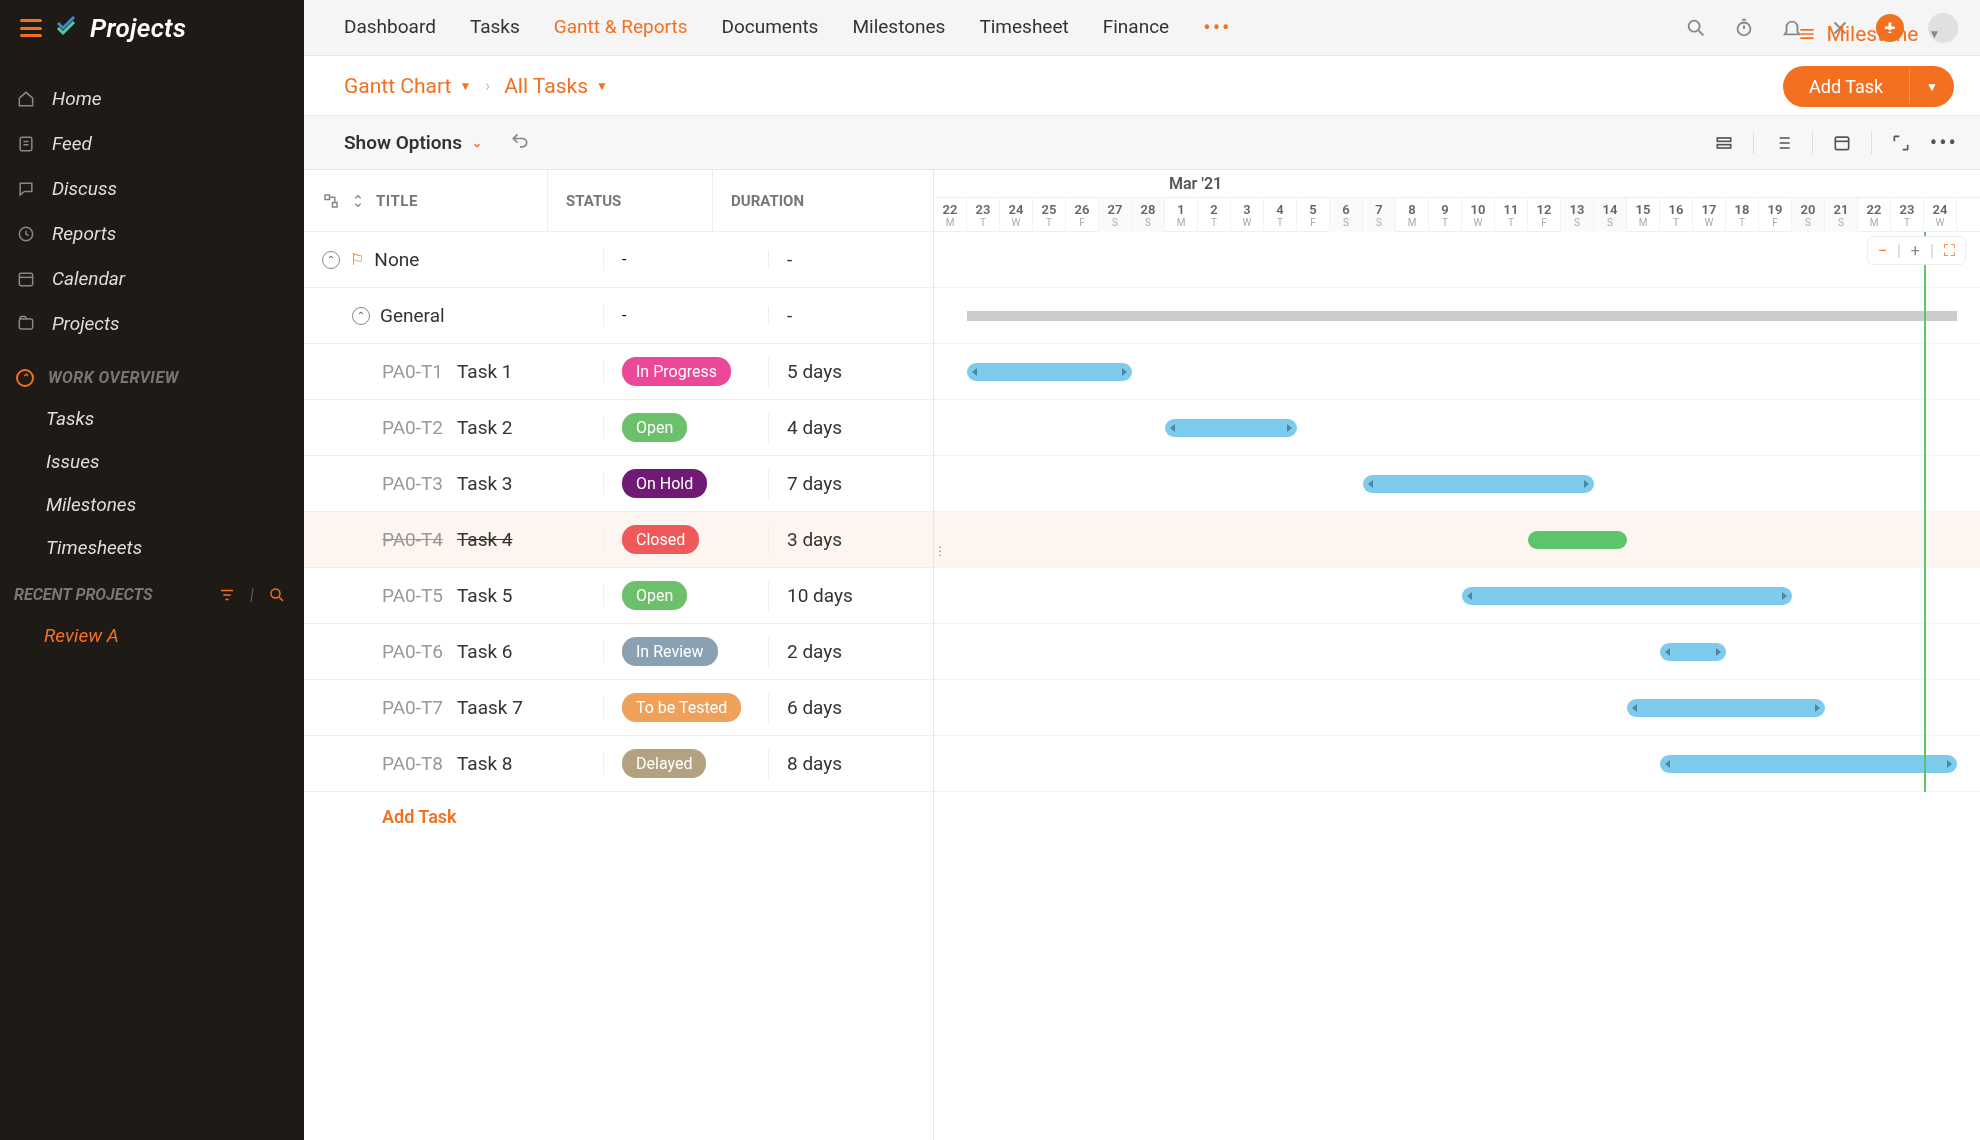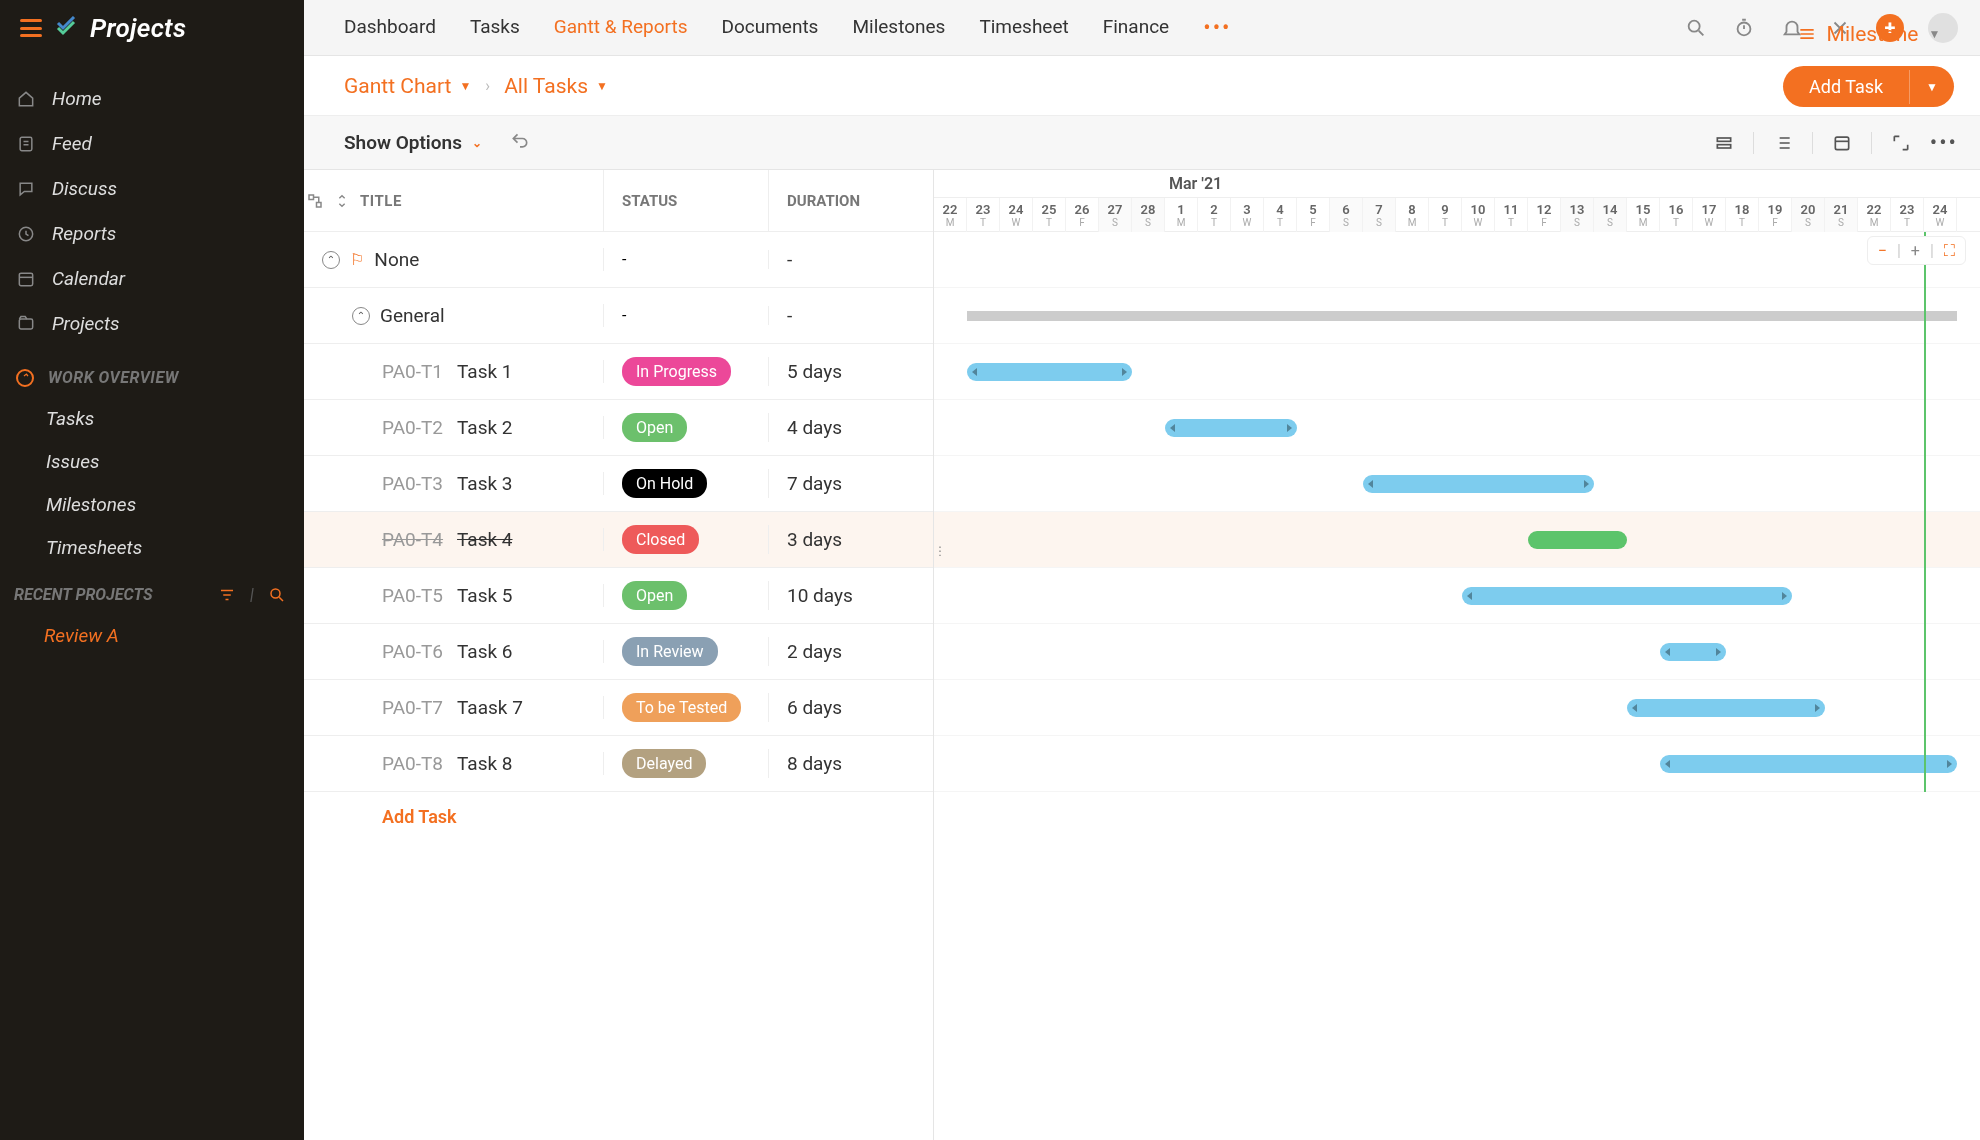--- a/index.html
+++ b/index.html
@@ -59,21 +59,21 @@
 .opt-ic { color: #555; cursor: pointer; width: 22px; height: 22px; display: flex; align-items: center; justify-content: center; }
 .opt-sep { width: 1px; height: 22px; background: #ddd; }
 .opt-dots { font-size: 22px; color: #555; letter-spacing: 2px; cursor: pointer; }
 
 
 .gantt { flex: 1; display: flex; min-height: 0; }
 .left-grid { width: 630px; border-right: 1px solid #e5e5e5; flex-shrink: 0; }
 .right-chart { flex: 1; overflow: hidden; position: relative; }
 
 .grid-head { display: flex; height: 62px; border-bottom: 1px solid #eee; background: #fff; }
-.gh-title { width: 300px; border-right: 1px solid #eee; display: flex; align-items: center; gap: 10px; padding: 0 2px; font-size: 15px; font-weight: 700; color: #777; letter-spacing: .5px; }
+.gh-title { width: 244px; border-right: 1px solid #eee; display: flex; align-items: center; gap: 10px; padding: 0 18px; font-size: 15px; font-weight: 700; color: #777; letter-spacing: .5px; }
 .gh-status { width: 165px; border-right: 1px solid #eee; display: flex; align-items: center; padding: 0 18px; font-size: 15px; font-weight: 700; color: #777; }
 .gh-dur { flex: 1; display: flex; align-items: center; padding: 0 18px; font-size: 15px; font-weight: 700; color: #777; }
 
 .row { display: flex; height: 56px; border-bottom: 1px solid #eee; align-items: center; }
 .row.closed { background: #fdf5ef; }
 .c-title { width: 300px; border-right: 1px solid #eee; padding: 0 18px; display: flex; align-items: center; gap: 10px; font-size: 19px; color: #333; }
 .c-status { width: 165px; border-right: 1px solid #eee; padding: 0 18px; display: flex; align-items: center; }
 .c-dur { flex: 1; padding: 0 18px; font-size: 19px; color: #333; }
 .collapse-circ { width: 18px; height: 18px; border: 1.5px solid #888; border-radius: 50%; display: flex; align-items: center; justify-content: center; font-size: 10px; color: #555; cursor: pointer; flex-shrink: 0; }
 .milestone-ic { color: #f37021; font-size: 16px; }
@@ -376,21 +376,21 @@
                 <span class="badge" style="background:#6cc06c">Open</span>
               </div>
               <div class="c-dur">4 days</div>
             </div>
             <div class="row">
               <div class="c-title indent2">
                 <span class="task-id">PA0-T3</span> 
                 <span class="task-name">Task 3</span>
               </div>
               <div class="c-status">
-                <span class="badge" style="background:#000000">On Hold</span>
+                <span class="badge" style="background:#701a75">On Hold</span>
               </div>
               <div class="c-dur">7 days</div>
             </div>
             <div class="row closed">
               <div class="c-title indent2">
                 <span class="task-id strike">PA0-T4</span> 
                 <span class="task-name strike">Task 4</span>
               </div>
               <div class="c-status">
                 <span class="badge" style="background:#ee5a5a">Closed</span>

